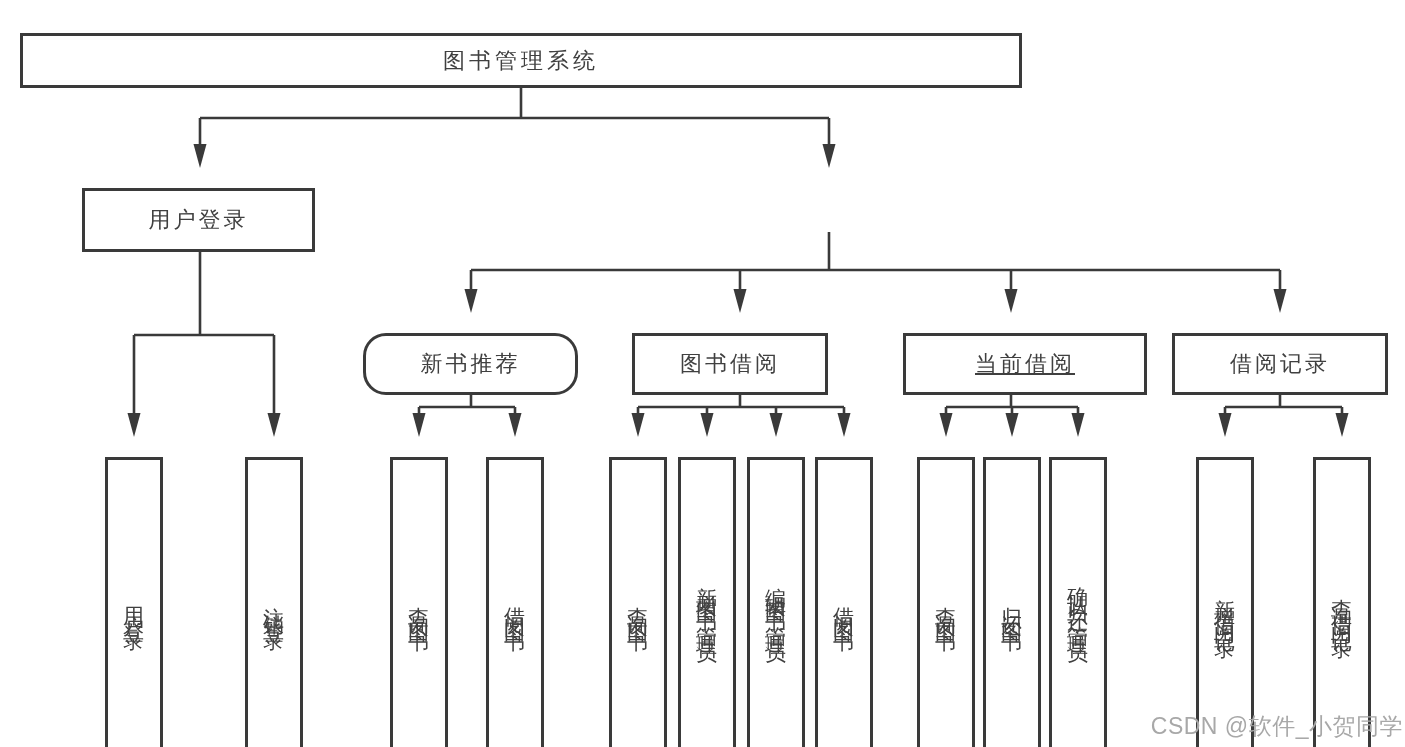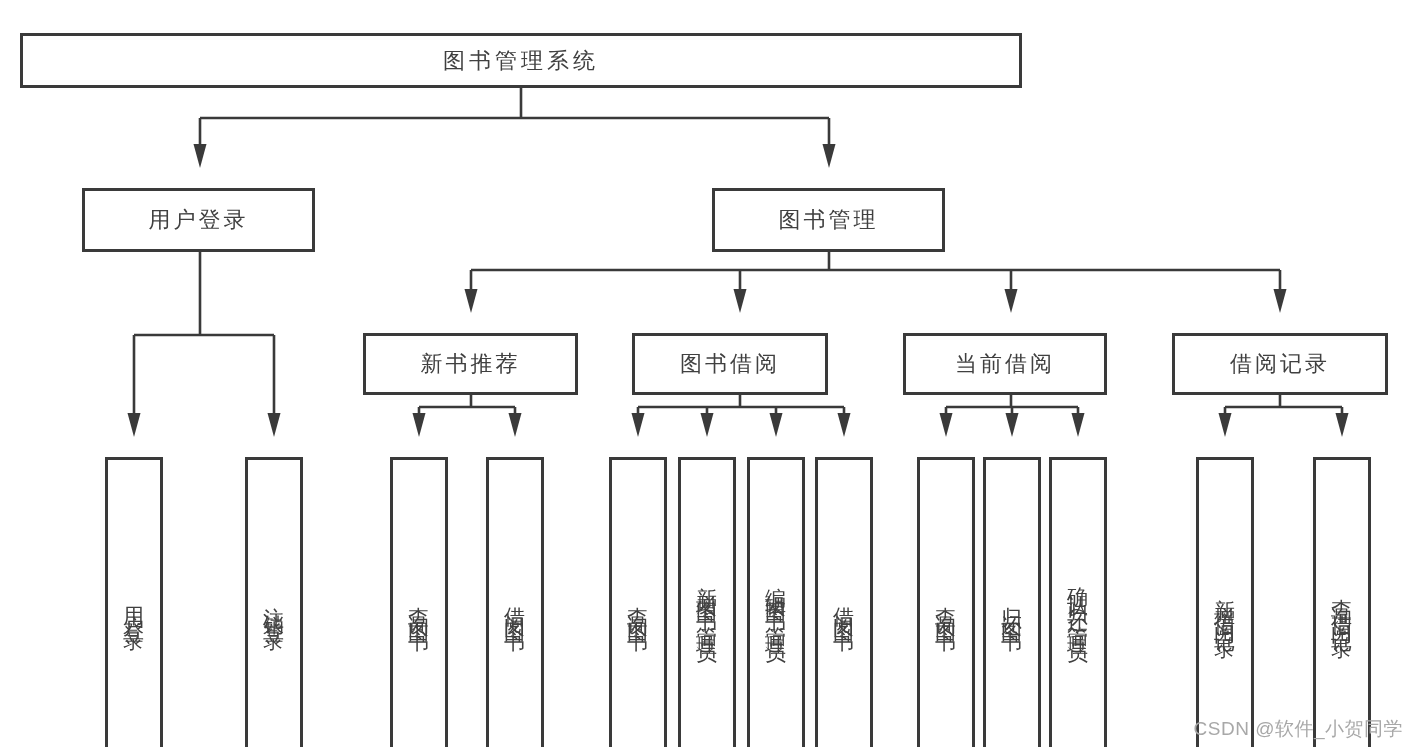--- a/index.html
+++ b/index.html
@@ -12,38 +12,38 @@
     position:absolute;box-sizing:border-box;border:3px solid #3a3a3a;background:#ffffff;
     display:flex;align-items:center;justify-content:center;
     font-size:22px;letter-spacing:3px;white-space:nowrap;z-index:2;margin-top:20px;
   }
   
   .n-root{left:20px;top:13px;width:1002px;height:55px;letter-spacing:4px;}
   
   .n-login{left:82px;top:168px;width:233px;height:64px;}
   .n-mgmt{left:712px;top:168px;width:233px;height:64px;}
   
-  .n-new{left:363px;top:313px;width:215px;height:62px;}
+  .n-new{left:363px;top:313px;width:215px;height:62px;border-radius:23px;}
   .n-borrow{left:632px;top:313px;width:196px;height:62px;}
-  .n-current{left:903px;top:313px;width:204px;height:62px;}
+  .n-current{left:903px;top:313px;width:244px;height:62px;text-decoration:underline;}
   .n-record{left:1172px;top:313px;width:216px;height:62px;}
   
   .leaf{width:58px;height:298px;top:437px;letter-spacing:0;}
   .leaf .v{
     writing-mode:vertical-lr;text-orientation:mixed;
     font-size:21px;line-height:1;letter-spacing:8px;
   }
   .lf1{left:105px}.lf2{left:245px}
   .lf3{left:390px}.lf4{left:486px}
   .lf5{left:609px}.lf6{left:678px}.lf7{left:747px}.lf8{left:815px}
   .lf9{left:917px}.lf10{left:983px}.lf11{left:1049px}
   .lf12{left:1196px}.lf13{left:1313px}
   .watermark{
     position:absolute;right:2px;bottom:5px;z-index:6;
-    font-size:19px;letter-spacing:0.5px;color:#a8a8a8;pointer-events:none;
+    font-size:23px;letter-spacing:0.5px;color:#a8a8a8;pointer-events:none;
   }
 </style>
 </head>
 <body>
 
 <div class="canvas">
 
   <svg class="wires" viewBox="0 0 1405 747" xmlns="http://www.w3.org/2000/svg">
     <g stroke="#3a3a3a" stroke-width="2.6" fill="none">
       <path d="M521 68 V118 M200 118 H829 M200 118 V146 M829 118 V146"></path>
@@ -76,23 +76,20 @@
       <polygon points="1335.5,413 1348.5,413 1342,437"></polygon>
     </g>
   </svg>
 
   <div class="node n-root">
     <span>图书管理系统</span>
   </div>
 
   <div class="node n-login">
     <span>用户登录</span>
-  </div>
-  <div class="node n-mgmt">
-    <span>图书管理</span>
   </div>
 
   <div class="node n-new">
     <span>新书推荐</span>
   </div>
   <div class="node n-borrow">
     <span>图书借阅</span>
   </div>
   <div class="node n-current">
     <span>当前借阅</span>

